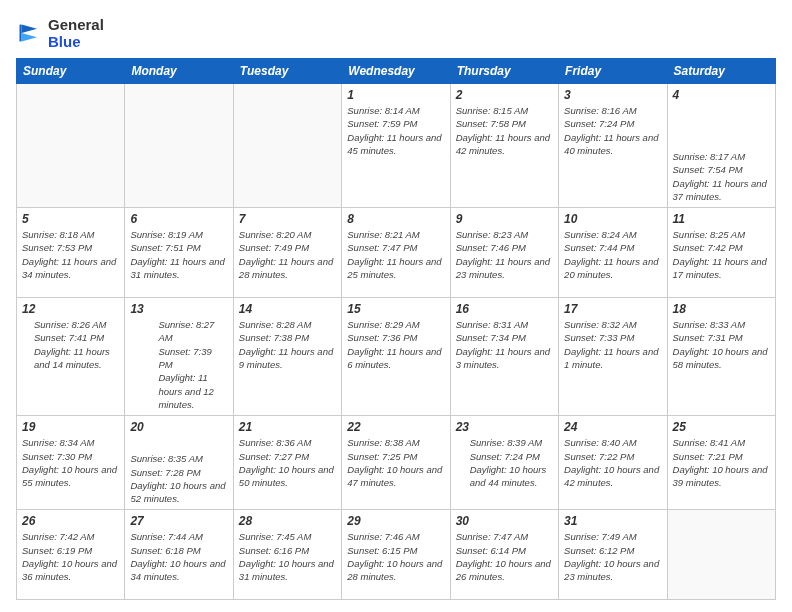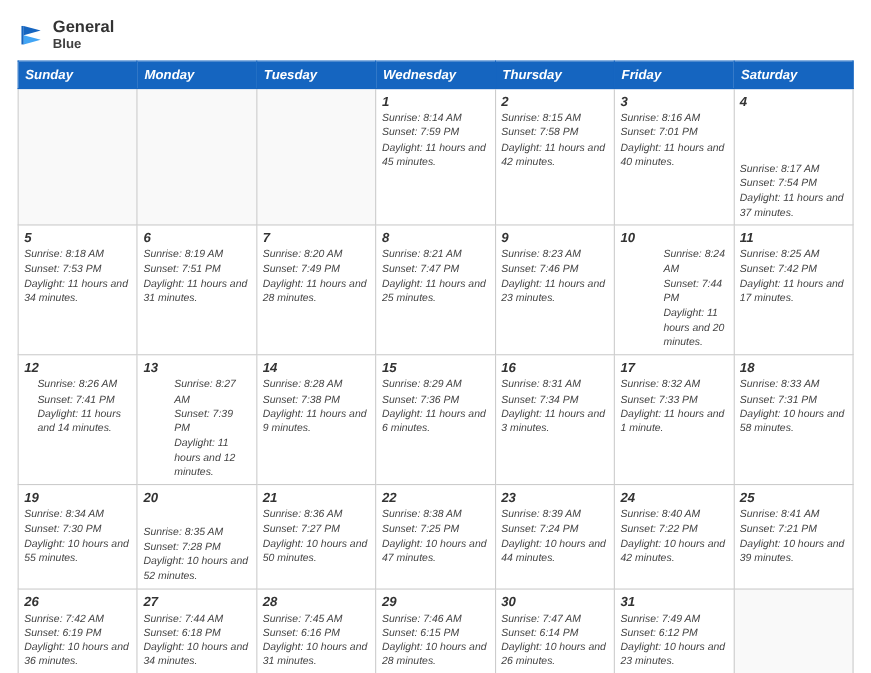--- a/index.html
+++ b/index.html
@@ -86,21 +86,21 @@
   <div class="logo">
     <svg class="logo-icon" viewBox="0 0 40 40">
       <rect x="0" y="0" width="40" height="40" fill="white"></rect>
 
       <rect x="5" y="8" width="3" height="24" fill="#1565c0"></rect>
       <polygon points="8,8 30,14 8,20" fill="#1565c0"></polygon>
       <polygon points="8,20 30,26 8,32" fill="#42a5f5"></polygon>
     </svg>
     <div>
       <div style="font-size:15px; font-weight:bold; color:#333;">General</div>
-      <div style="font-size:12px; font-weight:bold; color:#404040;">Blue</div>
+      <div style="font-size:15px; font-weight:bold; color:#1d4ed8;">Blue</div>
     </div>
   </div>
   <div class="title-block">
     <div class="month-title"></div>
     <div class="subtitle"></div>
   </div>
 </div>
 
 <table class="calendar">
   <thead>
@@ -127,21 +127,21 @@
         </td>
         <td>
           <div class="day-num">2</div>
           <div class="day-info" style="white-space: pre-line;">Sunrise: 8:15 AM
 Sunset: 7:58 PM
 Daylight: 11 hours and 42 minutes.</div>
         </td>
         <td>
           <div class="day-num">3</div>
           <div class="day-info" style="white-space: pre-line;">Sunrise: 8:16 AM
-Sunset: 7:01 PM
+Sunset: 7:24 PM
 Daylight: 11 hours and 40 minutes.</div>
         </td>
         <td>
           <div class="day-num">4</div>
           <div class="day-info" style="white-space: pre-line; margin-top: 48px;">Sunrise: 8:17 AM
 Sunset: 7:54 PM
 Daylight: 11 hours and 37 minutes.</div>
         </td>
       </tr>
       <tr>
@@ -170,21 +170,21 @@
 Daylight: 11 hours and 25 minutes.</div>
         </td>
         <td>
           <div class="day-num">9</div>
           <div class="day-info" style="white-space: pre-line;">Sunrise: 8:23 AM
 Sunset: 7:46 PM
 Daylight: 11 hours and 23 minutes.</div>
         </td>
         <td>
           <div class="day-num">10</div>
-          <div class="day-info" style="white-space: pre-line; margin-left: 39px;">Sunrise: 8:24 AM
+          <div class="day-info" style="white-space: pre-line;">Sunrise: 8:24 AM
 Sunset: 7:44 PM
 Daylight: 11 hours and 20 minutes.</div>
         </td>
         <td>
           <div class="day-num">11</div>
           <div class="day-info" style="white-space: pre-line;">Sunrise: 8:25 AM
 Sunset: 7:42 PM
 Daylight: 11 hours and 17 minutes.</div>
         </td>
       </tr>
@@ -252,21 +252,21 @@
 Daylight: 10 hours and 50 minutes.</div>
         </td>
         <td>
           <div class="day-num">22</div>
           <div class="day-info" style="white-space: pre-line;">Sunrise: 8:38 AM
 Sunset: 7:25 PM
 Daylight: 10 hours and 47 minutes.</div>
         </td>
         <td>
           <div class="day-num">23</div>
-          <div class="day-info" style="white-space: pre-line;">Sunrise: 8:39 AM
+          <div class="day-info" style="white-space: pre-line; margin-left: 14px;">Sunrise: 8:39 AM
 Sunset: 7:24 PM
 Daylight: 10 hours and 44 minutes.</div>
         </td>
         <td>
           <div class="day-num">24</div>
           <div class="day-info" style="white-space: pre-line;">Sunrise: 8:40 AM
 Sunset: 7:22 PM
 Daylight: 10 hours and 42 minutes.</div>
         </td>
         <td>

